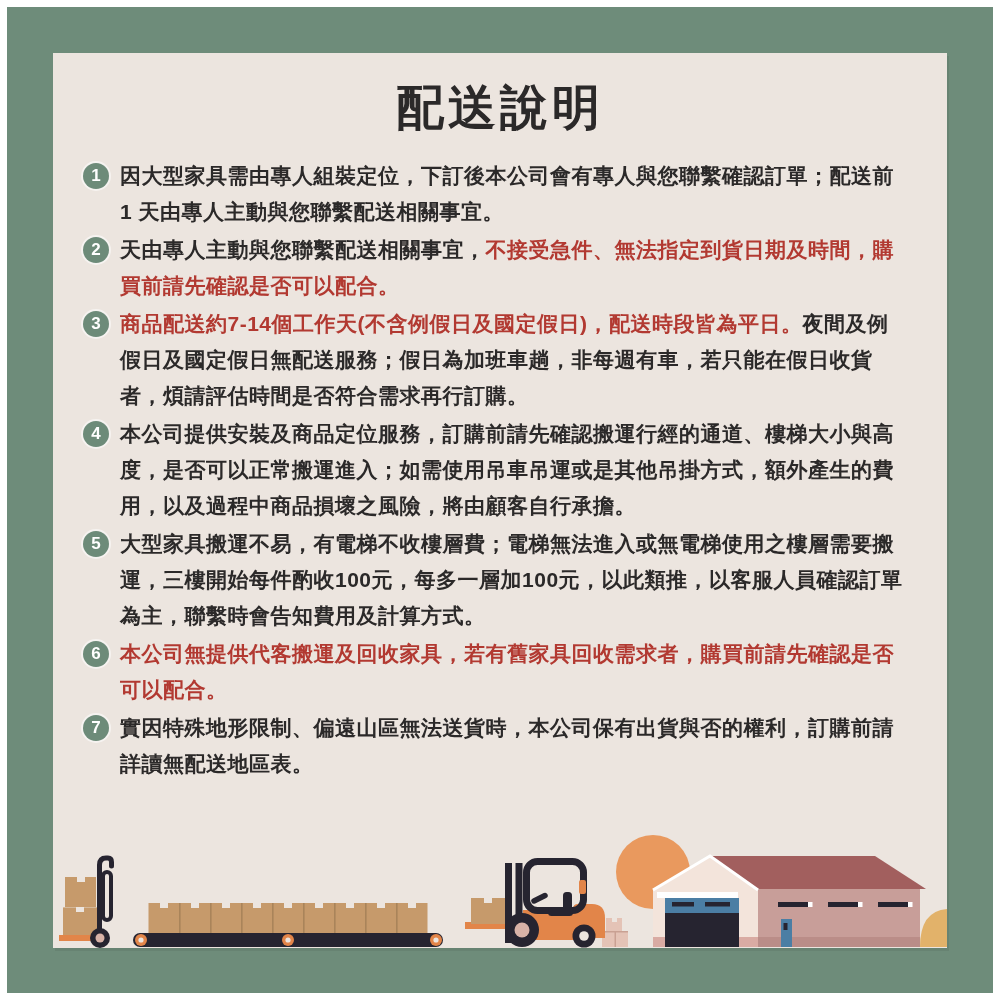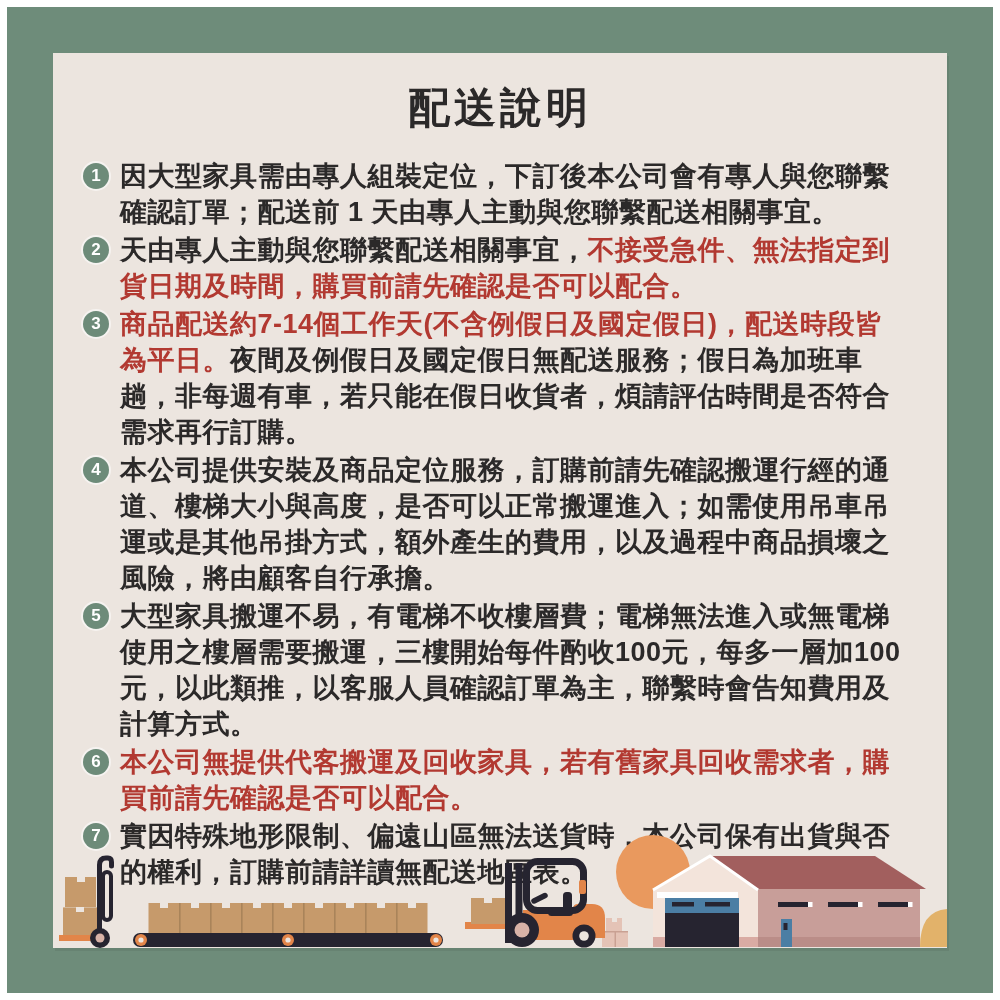--- a/index.html
+++ b/index.html
@@ -13,33 +13,33 @@
     position:absolute; left:7px; top:7px; right:7px; bottom:7px;
     background:#6E8C7A;
   }
   .panel {
     position:absolute; left:53px; top:53px; width:894px; height:895px;
     background:#ECE5DF; overflow:hidden;
     box-shadow:2px 3px 0 rgba(0,0,0,0.06);
   }
   .title {
     margin:30px 0 0; text-align:center;
-    font-size:42px; line-height:50px; font-weight:bold;
+    font-size:48px; line-height:50px; font-weight:bold;
     letter-spacing:4px; color:#2B2929;
   }
   .list { list-style:none; margin:25px 0 0; padding:0 40px 0 30px; }
   .item { display:flex; align-items:flex-start; gap:11px; margin:0 0 2px; }
   .num {
     flex:0 0 26px; width:26px; height:26px; border-radius:50%;
     background:#6D8B79; color:#fff; font-size:17px; font-weight:bold;
     display:flex; align-items:center; justify-content:center;
     margin-top:5px; box-shadow:0 0 0 2px rgba(255,255,255,0.55);
   }
   .text {
-    font-size:27px; line-height:36px; color:#2B2929; font-weight:600;
+    font-size:21px; line-height:36px; color:#2B2929; font-weight:600;
     letter-spacing:0.5px;
   }
   .text .seg-red { color:#B23931; }
   .text .seg-black { color:#2B2929; }
   .scene { position:absolute; left:0; bottom:0; display:block; }
 </style>
 </head>
 <body>
 
 <div class="bg-green"></div>

